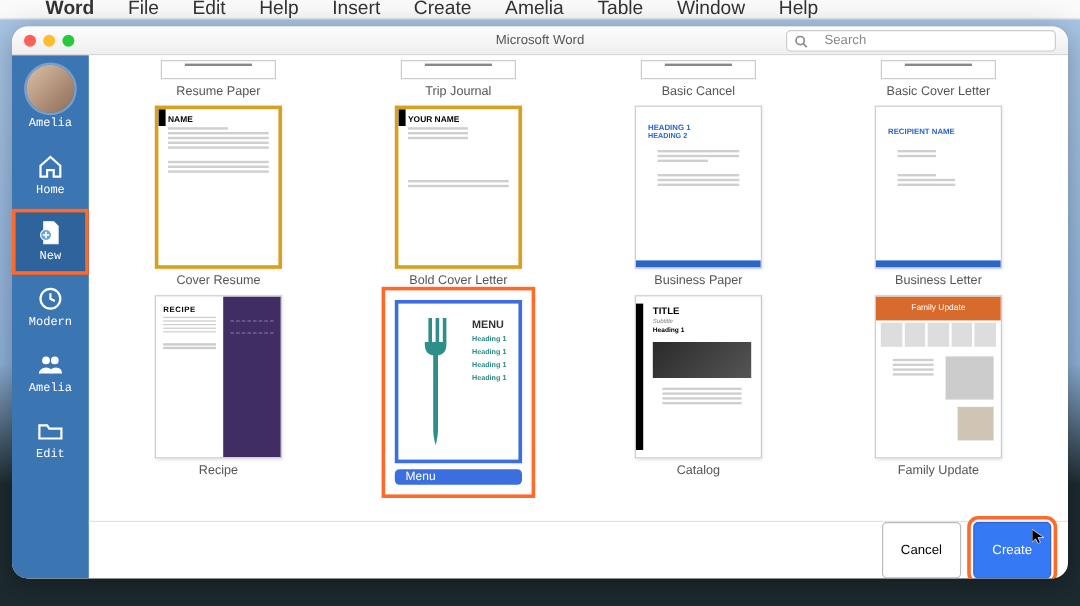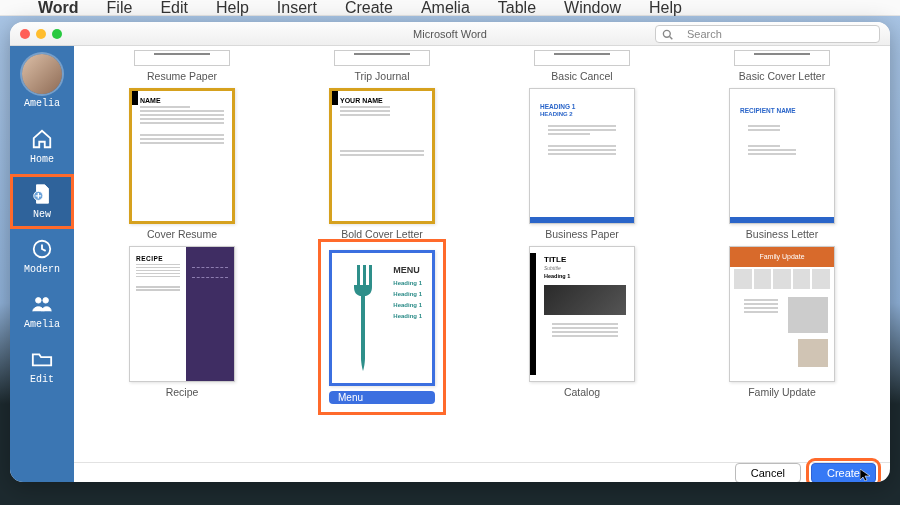--- a/index.html
+++ b/index.html
@@ -92,21 +92,21 @@
   .fam-big{position:absolute;right:6px;top:50px;width:40px;height:36px;background:#ccc;}
   .fam-sm{position:absolute;right:6px;top:92px;width:30px;height:28px;background:#d0c4b4;}
 
   
   .bp-h1{position:absolute;left:10px;top:14px;font-size:6.5px;font-weight:bold;color:#2a65c9;}
   .bp-h2{position:absolute;left:10px;top:22px;font-size:6px;font-weight:bold;color:#2a65c9;}
   .bp-lines{position:absolute;left:10px;right:10px;top:34px;}
   .bl-h1{position:absolute;left:10px;top:18px;font-size:6.5px;font-weight:bold;color:#2a65c9;}
   .bl-lines{position:absolute;left:10px;right:30px;top:34px;}
 
-  .footer{height:20px;border-top:1px solid #e2e2e2;display:flex;align-items:center;justify-content:flex-end;padding:0 14px;gap:10px;}
+  .footer{height:48px;border-top:1px solid #e2e2e2;display:flex;justify-content:flex-end;padding:0 14px;gap:10px;}
   .btn{font-size:11px;padding:3px 15px;border-radius:4px;border:1px solid #bbb;background:#fff;cursor:pointer;}
   .btn.primary{background:var(--blue-btn);color:#fff;border-color:#2f63d6;position:relative;}
   .btn.primary.highl{outline:3px solid var(--highlight);outline-offset:2px;}
   .cursor{position:absolute;right:5px;top:5px;font-size:11px;pointer-events:none;}
 </style>
 </head>
 <body>
 
 <div class="menubar">
   <span class="apple"></span>

